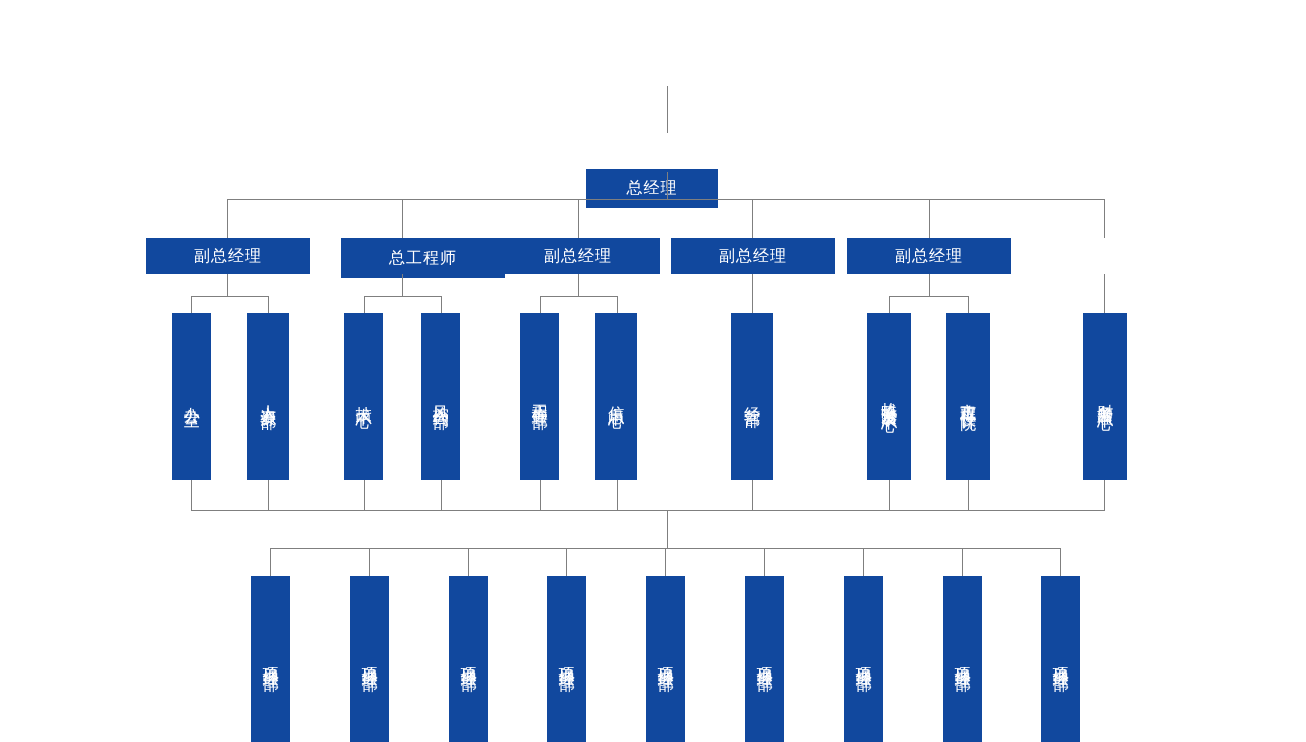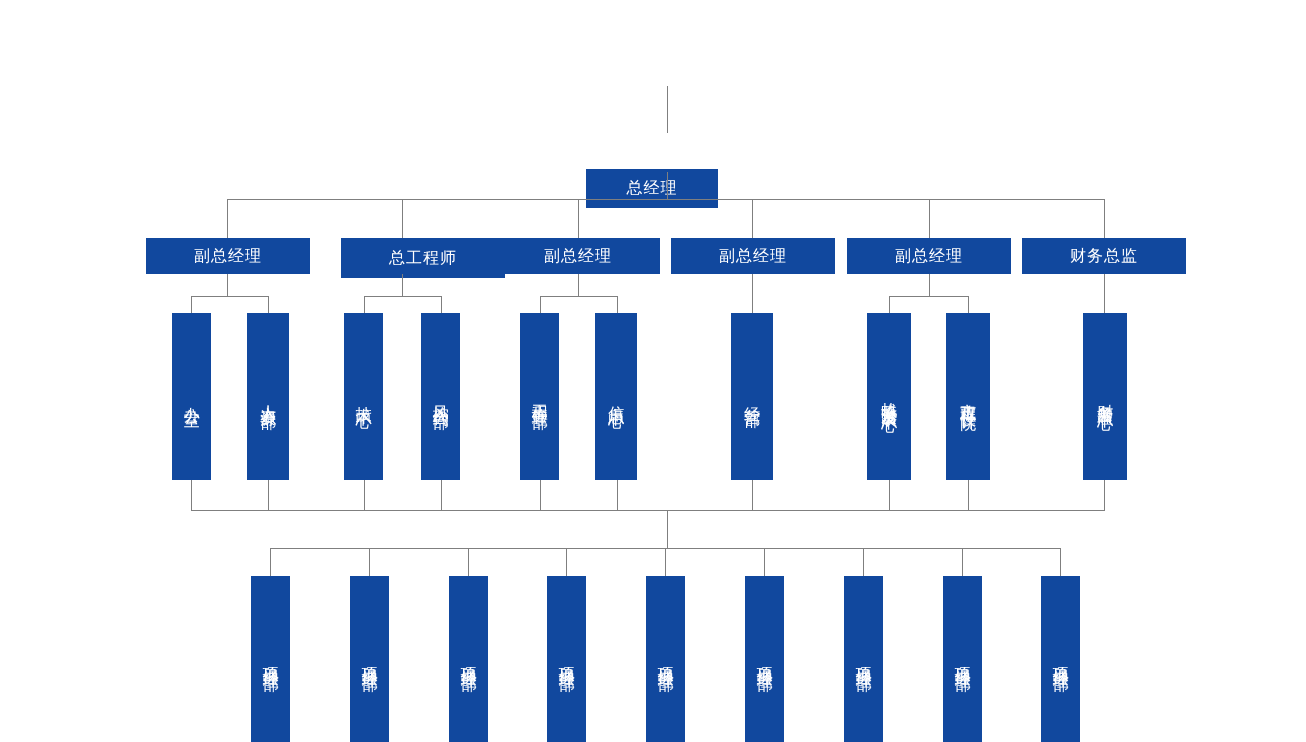--- a/index.html
+++ b/index.html
@@ -69,21 +69,20 @@
   <div class="line v" style="left:578px; top:199px; height:39px;"></div>
   <div class="line v" style="left:752px; top:199px; height:39px;"></div>
   <div class="line v" style="left:929px; top:199px; height:39px;"></div>
   <div class="line v" style="left:1104px; top:199px; height:39px;"></div>
 
   <div class="node h" style="left:146px; top:238px; width:164px; height:36px;">副总经理</div>
   <div class="node h" style="left:321px; top:238px; width:164px; height:40px;margin-left:20px;">总工程师</div>
   <div class="node h" style="left:496px; top:238px; width:164px; height:36px;">副总经理</div>
   <div class="node h" style="left:671px; top:238px; width:164px; height:36px;">副总经理</div>
   <div class="node h" style="left:847px; top:238px; width:164px; height:36px;">副总经理</div>
-  <div class="node h" style="left:1022px; top:238px; width:164px; height:36px;">财务总监</div>
 
   <div class="line v" style="left:227px; top:274px; height:22px;"></div>
   <div class="line h" style="left:191px; top:296px; width:77px;"></div>
   <div class="line v" style="left:191px; top:296px; height:17px;"></div>
   <div class="line v" style="left:268px; top:296px; height:17px;"></div>
 
   <div class="line v" style="left:402px; top:274px; height:22px;"></div>
   <div class="line h" style="left:364px; top:296px; width:77px;"></div>
   <div class="line v" style="left:364px; top:296px; height:17px;"></div>
   <div class="line v" style="left:441px; top:296px; height:17px;"></div>

